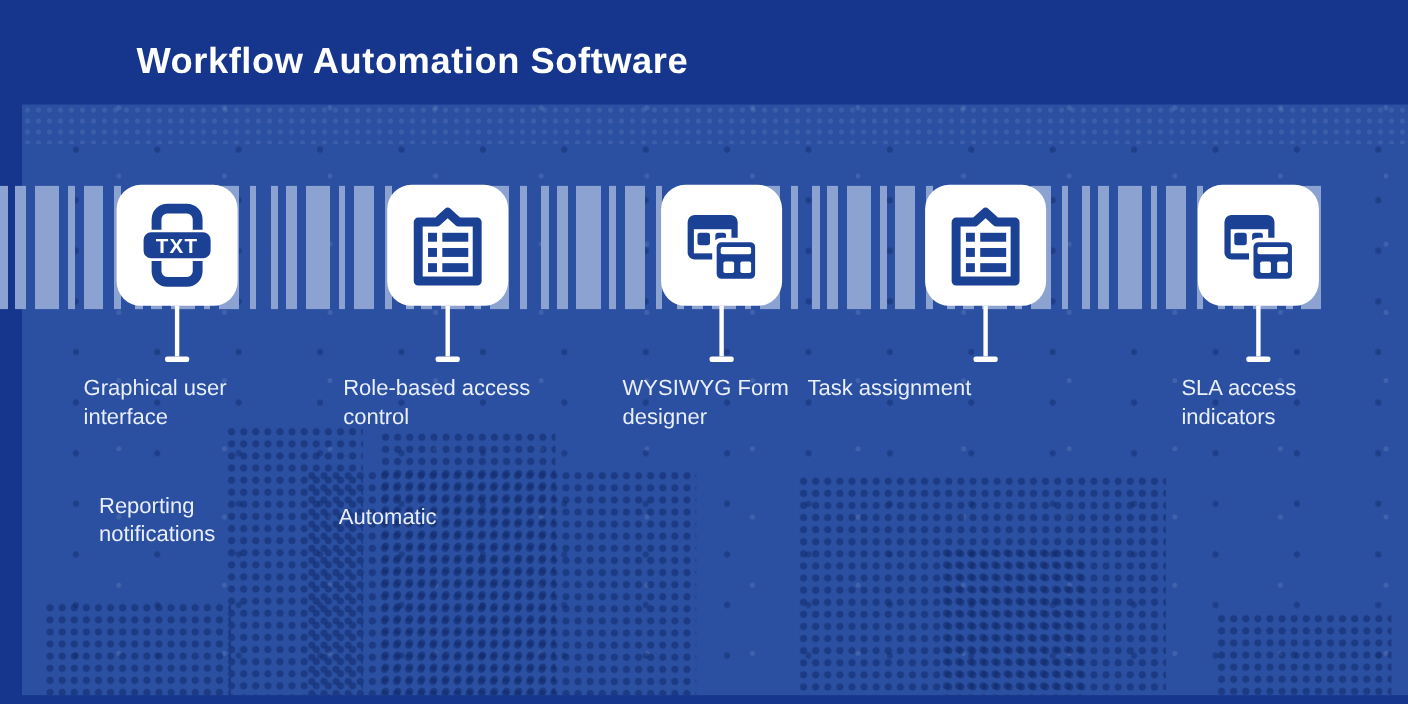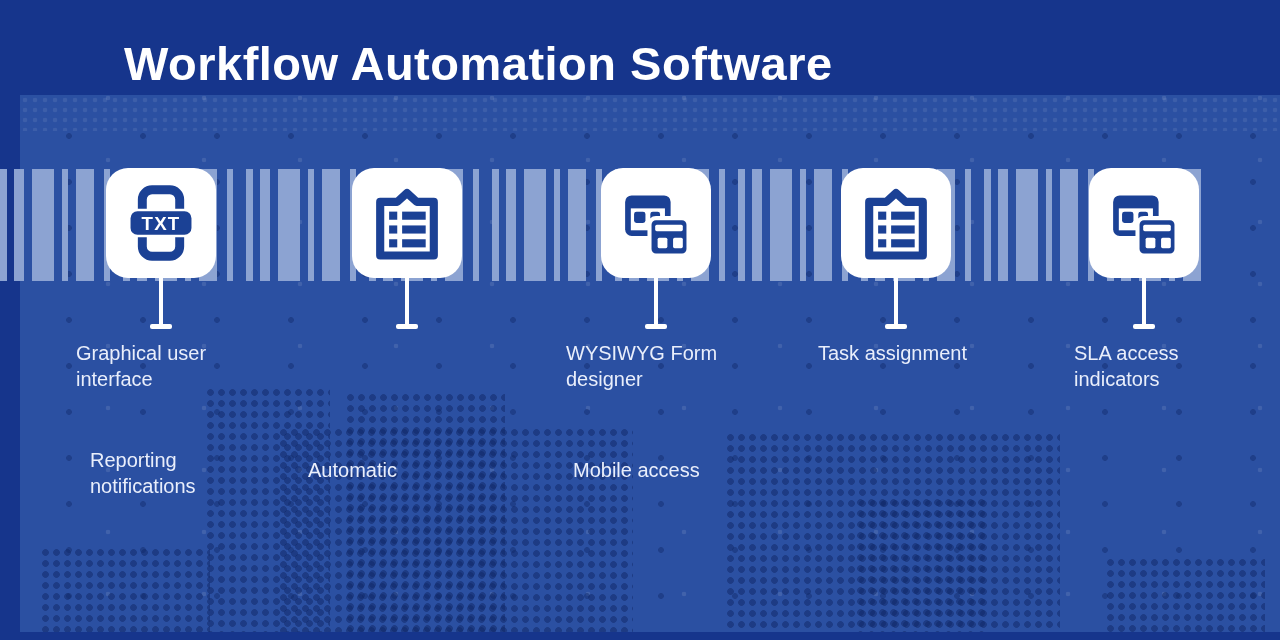--- a/index.html
+++ b/index.html
@@ -35,21 +35,21 @@
   .sk7{left:1105px;width:160px;top:557px;height:75px}
   .barcode{position:absolute;left:0;top:169px;width:1206px;height:112px;z-index:3;
     background:repeating-linear-gradient(90deg,
       var(--bars) 0px, var(--bars) 7px,  rgba(0,0,0,0) 7px,  rgba(0,0,0,0) 14px,
       var(--bars) 14px, var(--bars) 24px, rgba(0,0,0,0) 24px, rgba(0,0,0,0) 32px,
       var(--bars) 32px, var(--bars) 54px, rgba(0,0,0,0) 54px, rgba(0,0,0,0) 62px,
       var(--bars) 62px, var(--bars) 68px, rgba(0,0,0,0) 68px, rgba(0,0,0,0) 76px,
       var(--bars) 76px, var(--bars) 94px, rgba(0,0,0,0) 94px, rgba(0,0,0,0) 104px,
       var(--bars) 104px, var(--bars) 110px, rgba(0,0,0,0) 110px, rgba(0,0,0,0) 123px);}
   .title{position:absolute;left:124px;top:36px;z-index:5;color:#ffffff;
-    font-size:47px;font-weight:bold;letter-spacing:0.5px;white-space:nowrap}
+    font-size:33px;font-weight:bold;letter-spacing:0.5px;white-space:nowrap}
   .icon-card{position:absolute;top:168px;width:110px;height:110px;background:var(--card);
     border-radius:22px;z-index:4;display:flex;align-items:center;justify-content:center}
   .icon-card svg{width:78px;height:78px;display:block}
   .stem{position:absolute;top:278px;width:4px;height:46px;background:#ffffff;z-index:4}
   .stem::after{content:"";position:absolute;left:-9px;bottom:-5px;width:22px;height:5px;
     background:#ffffff;border-radius:2px}
   .flabel,.slabel{position:absolute;z-index:5;color:var(--text);font-size:20px;line-height:26px;
     transform:translateX(-50%)}
   .flabel{top:340px}
   .defs{position:absolute;width:0;height:0;overflow:hidden}
@@ -113,42 +113,42 @@
   </div>
   <div class="stem" style="left:159px"></div>
   <div class="flabel" style="left:161px;width:170px">Graphical user interface</div>
 
   <div class="icon-card" style="left:352px">
     <svg>
         <use href="#sym-clipboard"></use>
       </svg>
   </div>
   <div class="stem" style="left:405px"></div>
+  <div class="flabel" style="left:407px;width:190px">Role-based access control</div>
 
   <div class="icon-card" style="left:601px">
     <svg>
         <use href="#sym-windows"></use>
       </svg>
   </div>
   <div class="stem" style="left:654px"></div>
   <div class="flabel" style="left:656px;width:180px">WYSIWYG Form designer</div>
 
   <div class="icon-card" style="left:841px">
     <svg>
         <use href="#sym-clipboard"></use>
       </svg>
   </div>
   <div class="stem" style="left:894px"></div>
-  <div class="flabel" style="left:928px;width:220px">Task assignment</div>
+  <div class="flabel" style="left:844px;width:220px">Task assignment</div>
 
   <div class="icon-card" style="left:1089px">
     <svg>
         <use href="#sym-windows"></use>
       </svg>
   </div>
   <div class="stem" style="left:1142px"></div>
   <div class="flabel" style="left:1144px;width:140px">SLA access indicators</div>
 
   <div class="slabel" style="left:165px;top:447px;width:150px">Reporting notifications</div>
   <div class="slabel" style="left:408px;top:457px;width:200px">Automatic</div>
-  <div class="slabel" style="left:673px;top:457px;width:200px">Mobile access</div>
 
 </div>
 
 </body></html>

